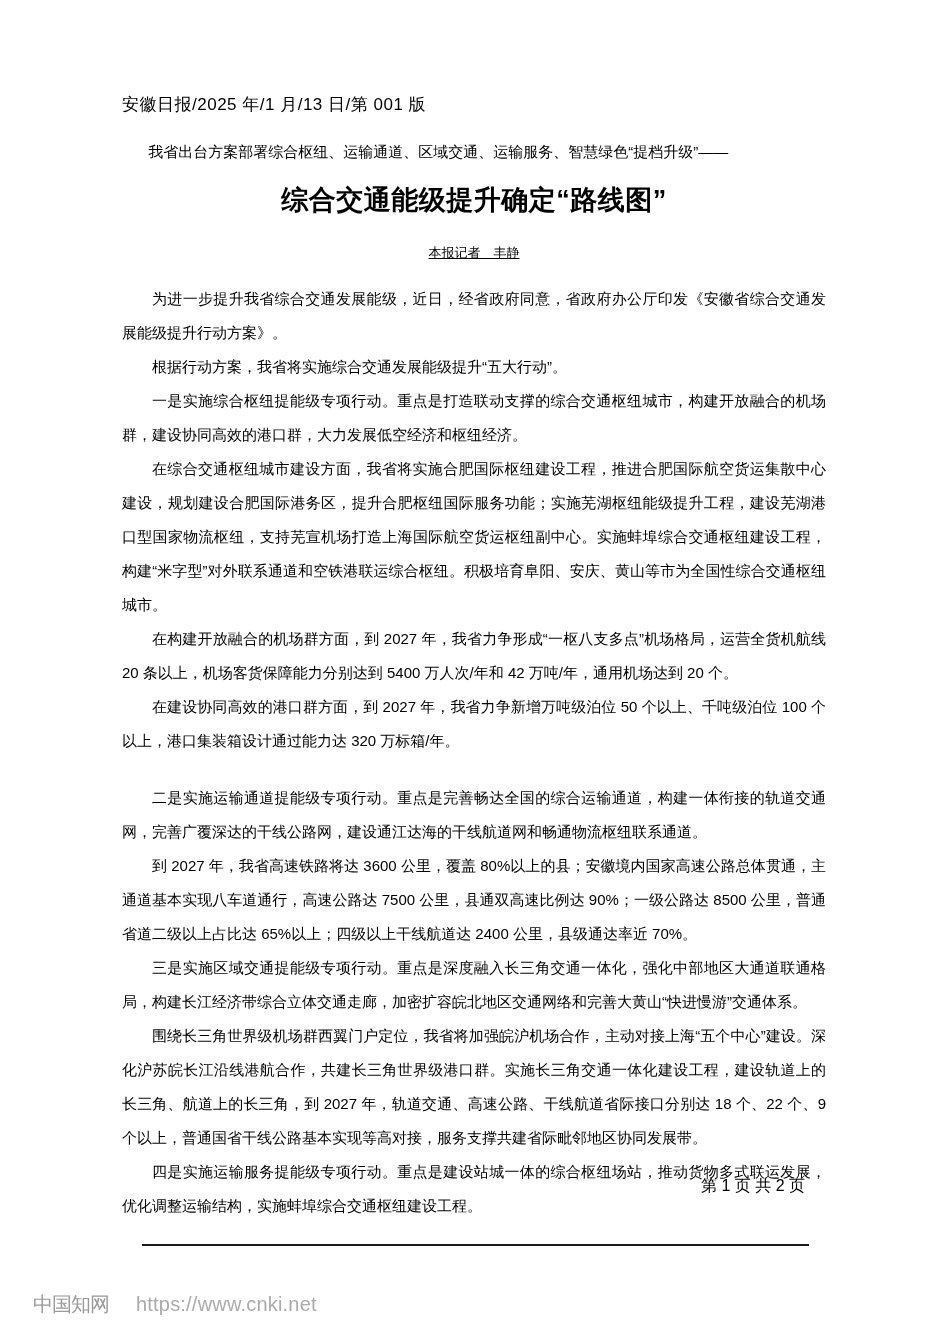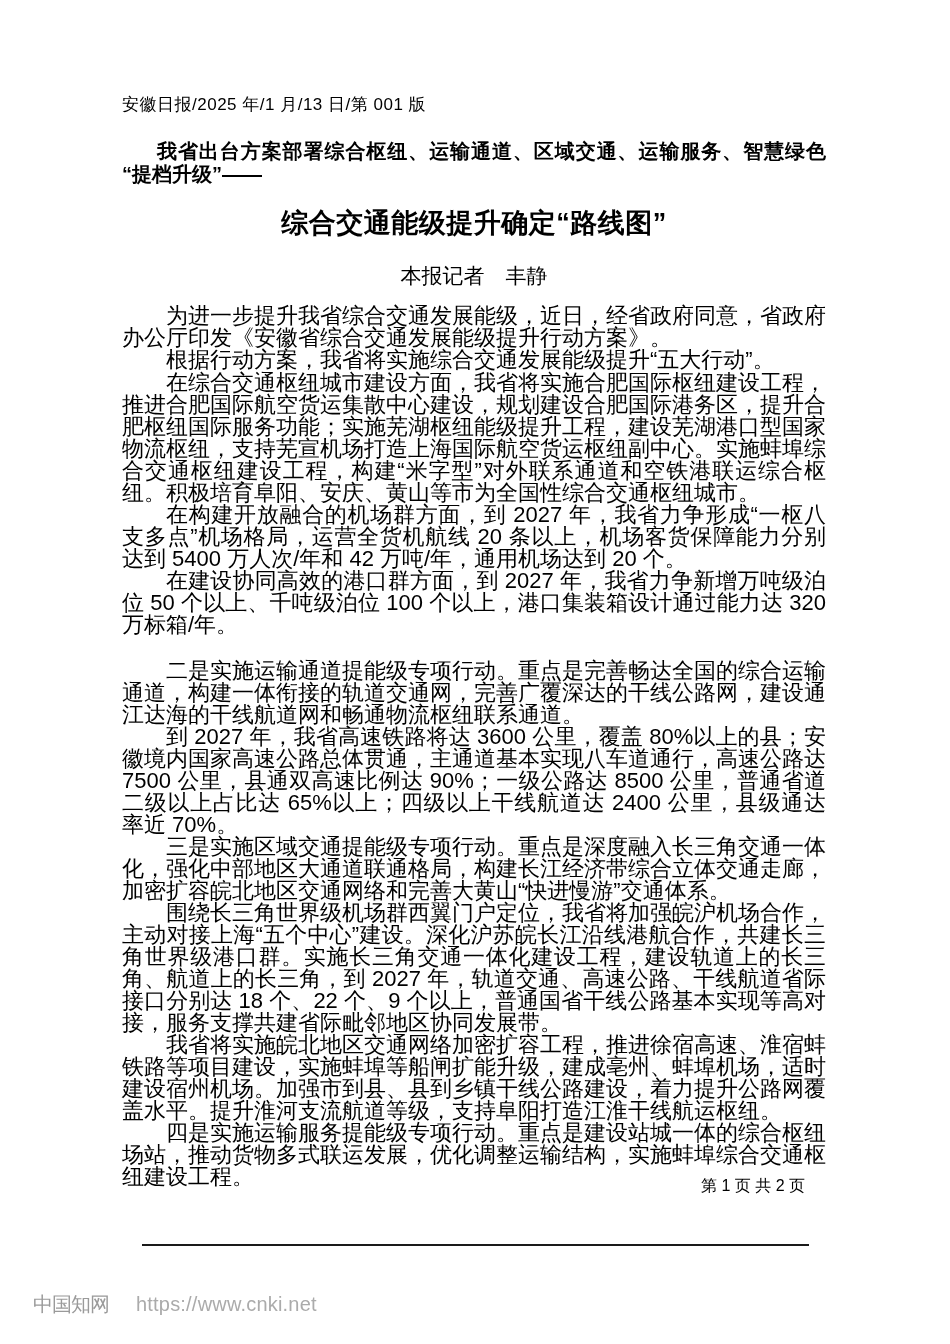--- a/index.html
+++ b/index.html
@@ -25,46 +25,46 @@
   .content {
     padding: 94px 124px 0 122px;
   }
   .source-line {
     font-size: 17px;
     line-height: 21px;
     letter-spacing: 0.5px;
   }
   .lead {
     margin-top: 25px;
-    font-size: 20px;
+    font-size: 15px;
     line-height: 23px;
     text-indent: 1.75em;
     text-align: justify;
-    font-weight: bold;
   }
   .title {
     margin-top: 21px;
     font-size: 27px;
     line-height: 32px;
     font-weight: 700;
     text-align: center;
     letter-spacing: 0.5px;
   }
   .byline {
     margin-top: 25px;
-    font-size: 21px;
+    font-size: 13px;
     line-height: 23px;
     text-align: center;
+    text-decoration: underline;
   }
   .body-text {
     margin-top: 18px;
   }
   .body-text p {
-    font-size: 22px;
-    line-height: 22px;
+    font-size: 15px;
+    line-height: 34px;
     text-indent: 2em;
     text-align: justify;
     min-height: 23.4px;
   }
   .page-indicator {
     position: absolute;
     top: 1176px;
     right: 145px;
     font-size: 16px;
     line-height: 19px;
@@ -104,29 +104,29 @@
 
     <p class="lead">我省出台方案部署综合枢纽、运输通道、区域交通、运输服务、智慧绿色“提档升级”——</p>
 
     <h1 class="title">综合交通能级提升确定“路线图”</h1>
 
     <div class="byline">本报记者　丰静</div>
 
     <div class="body-text">
       <p>为进一步提升我省综合交通发展能级，近日，经省政府同意，省政府办公厅印发《安徽省综合交通发展能级提升行动方案》。</p>
       <p>根据行动方案，我省将实施综合交通发展能级提升“五大行动”。</p>
+      <p>一是实施综合枢纽提能级专项行动。重点是打造联动支撑的综合交通枢纽城市，构建开放融合的机场群，建设协同高效的港口群，大力发展低空经济和枢纽经济。</p>
       <p>在综合交通枢纽城市建设方面，我省将实施合肥国际枢纽建设工程，推进合肥国际航空货运集散中心建设，规划建设合肥国际港务区，提升合肥枢纽国际服务功能；实施芜湖枢纽能级提升工程，建设芜湖港口型国家物流枢纽，支持芜宣机场打造上海国际航空货运枢纽副中心。实施蚌埠综合交通枢纽建设工程，构建“米字型”对外联系通道和空铁港联运综合枢纽。积极培育阜阳、安庆、黄山等市为全国性综合交通枢纽城市。</p>
       <p>在构建开放融合的机场群方面，到 2027 年，我省力争形成“一枢八支多点”机场格局，运营全货机航线 20 条以上，机场客货保障能力分别达到 5400 万人次/年和 42 万吨/年，通用机场达到 20 个。</p>
       <p>在建设协同高效的港口群方面，到 2027 年，我省力争新增万吨级泊位 50 个以上、千吨级泊位 100 个以上，港口集装箱设计通过能力达 320 万标箱/年。</p>
       <p></p>
       <p>二是实施运输通道提能级专项行动。重点是完善畅达全国的综合运输通道，构建一体衔接的轨道交通网，完善广覆深达的干线公路网，建设通江达海的干线航道网和畅通物流枢纽联系通道。</p>
       <p>到 2027 年，我省高速铁路将达 3600 公里，覆盖 80%以上的县；安徽境内国家高速公路总体贯通，主通道基本实现八车道通行，高速公路达 7500 公里，县通双高速比例达 90%；一级公路达 8500 公里，普通省道二级以上占比达 65%以上；四级以上干线航道达 2400 公里，县级通达率近 70%。</p>
       <p>三是实施区域交通提能级专项行动。重点是深度融入长三角交通一体化，强化中部地区大通道联通格局，构建长江经济带综合立体交通走廊，加密扩容皖北地区交通网络和完善大黄山“快进慢游”交通体系。</p>
       <p>围绕长三角世界级机场群西翼门户定位，我省将加强皖沪机场合作，主动对接上海“五个中心”建设。深化沪苏皖长江沿线港航合作，共建长三角世界级港口群。实施长三角交通一体化建设工程，建设轨道上的长三角、航道上的长三角，到 2027 年，轨道交通、高速公路、干线航道省际接口分别达 18 个、22 个、9 个以上，普通国省干线公路基本实现等高对接，服务支撑共建省际毗邻地区协同发展带。</p>
-      <p>我省将实施皖北地区交通网络加密扩容工程，推进徐宿高速、淮宿蚌铁路等项目建设，实施蚌埠等船闸扩能升级，建成亳州、蚌埠机场，适时建设宿州机场。加强市到县、县到乡镇干线公路建设，着力提升公路网覆盖水平。提升淮河支流航道等级，支持阜阳打造江淮干线航运枢纽。</p>
       <p>四是实施运输服务提能级专项行动。重点是建设站城一体的综合枢纽场站，推动货物多式联运发展，优化调整运输结构，实施蚌埠综合交通枢纽建设工程。</p>
     </div>
   </div>
 
   <div class="page-indicator">第 1 页 共 2 页</div>
 
   <div class="separator"></div>
 
   <div class="watermark">
     <span class="brand">中国知网</span><span class="url">https://www.cnki.net</span>

